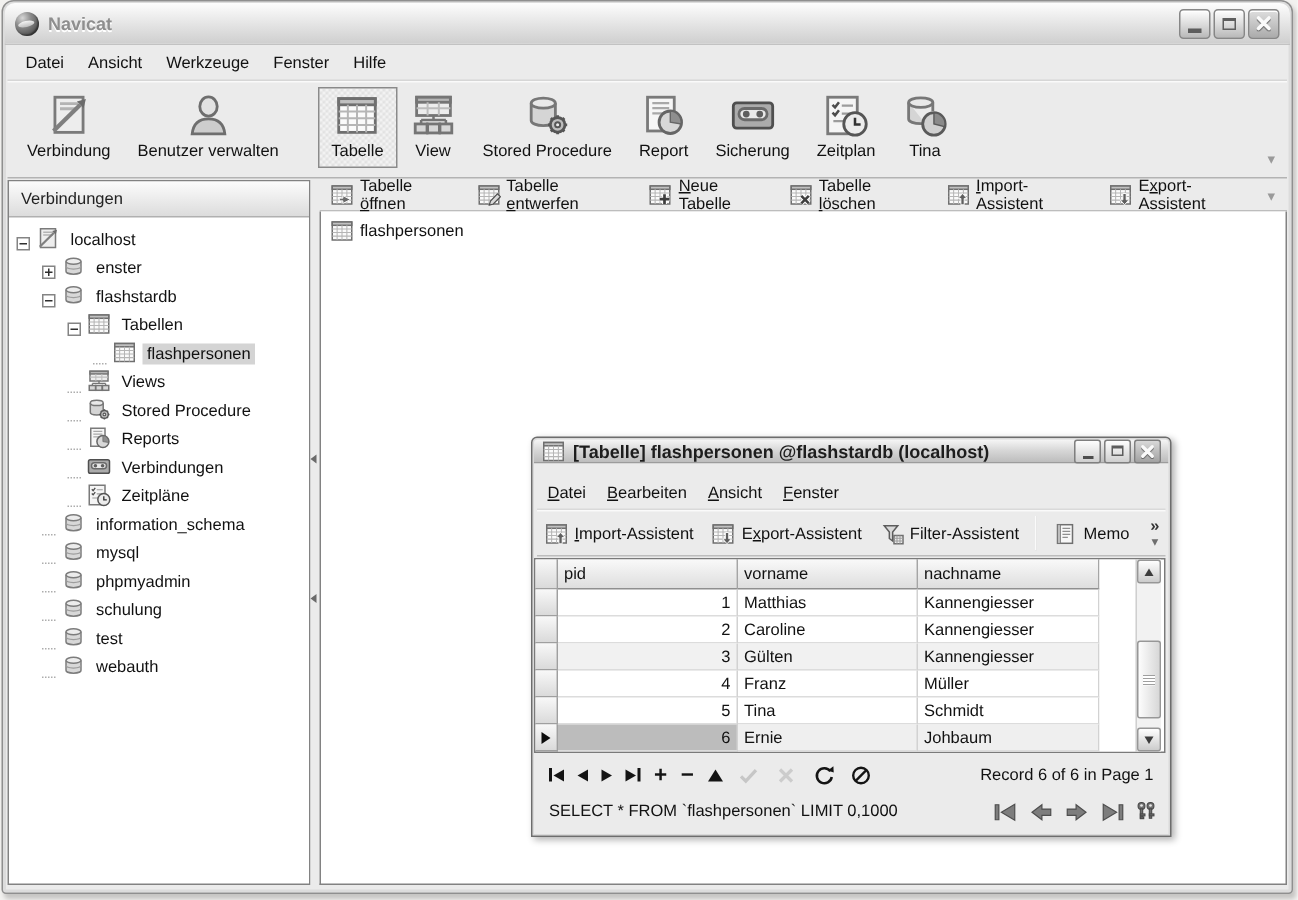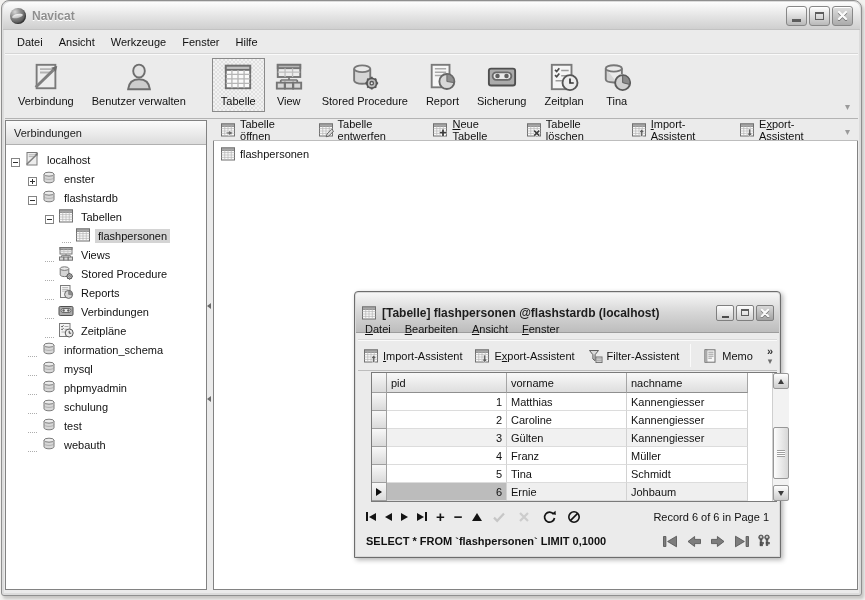--- a/index.html
+++ b/index.html
@@ -68,42 +68,42 @@
     padding:0 4px;border-bottom:1px solid #bdbdbd;font-size:11px;color:#111;}
   .obj-btn{display:flex;align-items:center;gap:4px;padding:2px 3px;}
   .obj-overflow{margin-left:auto;color:#9a9a9a;font-size:10px;align-self:flex-end;padding:0 4px 3px 0;}
   .main-content{flex:1;border:1px solid #828282;border-top:none;background:#fff;position:relative;
     padding:5px 6px;}
   .content-item{display:flex;align-items:center;gap:4px;font-size:11px;color:#111;width:max-content;}
   
   .child{position:absolute;left:352px;top:290px;width:427px;height:267px;background:#ebebeb;
     border:1px solid #6d6d6d;border-radius:4px 4px 0 0;z-index:9;
     box-shadow:2px 2px 5px rgba(0,0,0,.3), inset 0 0 0 1px #d9d9d9;}
-  .cw-title{position:absolute;top:1px;left:1px;right:1px;height:40px;border-radius:3px 3px 0 0;
+  .cw-title{position:absolute;top:1px;left:1px;right:1px;height:16px;border-radius:3px 3px 0 0;
     background:linear-gradient(#f6f6f6,#d6d6d6 50%,#bdbdbd);border-bottom:1px solid #9c9c9c;
     display:flex;align-items:center;gap:5px;padding:0 5px;font-size:12px;font-weight:bold;color:#1d1d1d;}
   .cw-title .title-text2{flex:1;white-space:nowrap;overflow:hidden;}
   .cw-btn{width:18px;height:16px;border:1px solid #7f7f7f;border-radius:2px;
     background:linear-gradient(#fdfdfd,#cfcfcf);display:flex;align-items:center;justify-content:center;}
   .cw-btn.close{background:linear-gradient(#d8d8d8,#a2a2a2);}
   .cw-btn .g-min{width:7px;height:2px;margin-top:8px;background:#4d4d4d;}
   .cw-btn .g-max{width:8px;height:7px;}
   .cw-menu{position:absolute;top:26px;left:3px;right:3px;height:22px;display:flex;align-items:center;
     font-size:11px;color:#111;border-bottom:1px solid #d9d9d9;}
   .cw-menu .menu-item{padding:3px 7px;}
   .cw-toolbar{position:absolute;top:48px;left:3px;right:3px;height:31px;display:flex;align-items:center;
     gap:6px;border-top:1px solid #fafafa;border-bottom:1px solid #bdbdbd;font-size:11px;color:#111;
     padding:0 2px;}
   .cw-toolbar .tbv-sep{width:1px;align-self:stretch;margin:3px 2px;background:#bdbdbd;border-right:1px solid #fafafa;}
   .cw-chevron{margin-left:auto;display:flex;flex-direction:column;align-items:center;line-height:1;
     padding-right:2px;color:#333;}
   .cw-chevron .chev{font-size:11px;font-weight:bold;}
   .cw-chevron .drop{font-size:9px;color:#6e6e6e;}
   
-  .grid{position:absolute;top:80px;left:16px;right:3px;height:130px;border:1px solid #7a7a7a;
+  .grid{position:absolute;top:80px;left:1px;right:3px;height:130px;border:1px solid #7a7a7a;
     background:#fff;display:flex;font-size:11px;color:#111;}
   .grid-table{width:400px;flex:none;display:flex;flex-direction:column;}
   .g-row{display:flex;height:18px;flex:none;}
   .g-row.head{height:20px;}
   .g-sel{width:15px;flex:none;background:linear-gradient(#f8f8f8,#dadada);
     border-right:1px solid #9f9f9f;border-bottom:1px solid #9f9f9f;display:flex;align-items:center;justify-content:center;}
   .g-cell{border-right:1px solid #d2d2d2;border-bottom:1px solid #dcdcdc;display:flex;align-items:center;
     padding:0 4px;overflow:hidden;white-space:nowrap;}
   .head .g-cell{background:linear-gradient(#f9f9f9,#dedede);border-right:1px solid #a5a5a5;
     border-bottom:1px solid #8f8f8f;}
@@ -124,21 +124,21 @@
   .sc-track{flex:1;position:relative;}
   .sc-thumb{position:absolute;left:0;right:0;top:38px;height:52px;border:1px solid #979797;border-radius:2px;
     background:linear-gradient(90deg,#fdfdfd,#d7d7d7);display:flex;align-items:center;justify-content:center;}
   .grip{width:8px;height:7px;background:repeating-linear-gradient(#9f9f9f 0 1px,#fff 1px 2px);}
   .tri-up{width:0;height:0;border-left:3.5px solid transparent;border-right:3.5px solid transparent;border-bottom:5px solid #3c3c3c;}
   .tri-dn{width:0;height:0;border-left:3.5px solid transparent;border-right:3.5px solid transparent;border-top:5px solid #3c3c3c;}
   
   .cw-status{position:absolute;top:211px;left:3px;right:3px;bottom:3px;background:#ebebeb;}
   .st-row1{height:27px;display:flex;align-items:center;gap:9px;padding:0 8px;}
   .rec-text{margin-left:auto;font-size:11px;color:#111;}
-  .st-row2{height:22px;display:flex;align-items:center;padding:0 6px 0 8px;font-size:11px;color:#111;gap:6px;font-weight:bold;}
+  .st-row2{height:22px;display:flex;align-items:center;padding:0 6px 0 8px;font-size:11px;color:#111;gap:6px;}
   .sql-text{flex:1;white-space:nowrap;overflow:hidden;}
   .rni{display:flex;align-items:center;gap:1px;}
   .vbar{width:2px;height:9px;background:#141414;}
   .tri-l{width:0;height:0;border-top:4.5px solid transparent;border-bottom:4.5px solid transparent;border-right:7px solid #141414;}
   .tri-r{width:0;height:0;border-top:4.5px solid transparent;border-bottom:4.5px solid transparent;border-left:7px solid #141414;}
   .tri-up-big{width:0;height:0;border-left:5px solid transparent;border-right:5px solid transparent;border-bottom:8px solid #141414;}
   .glyph-pm{font-size:15px;font-weight:bold;line-height:1;color:#141414;}
   .pg-ic{flex:none;}
 </style>
 </head>

